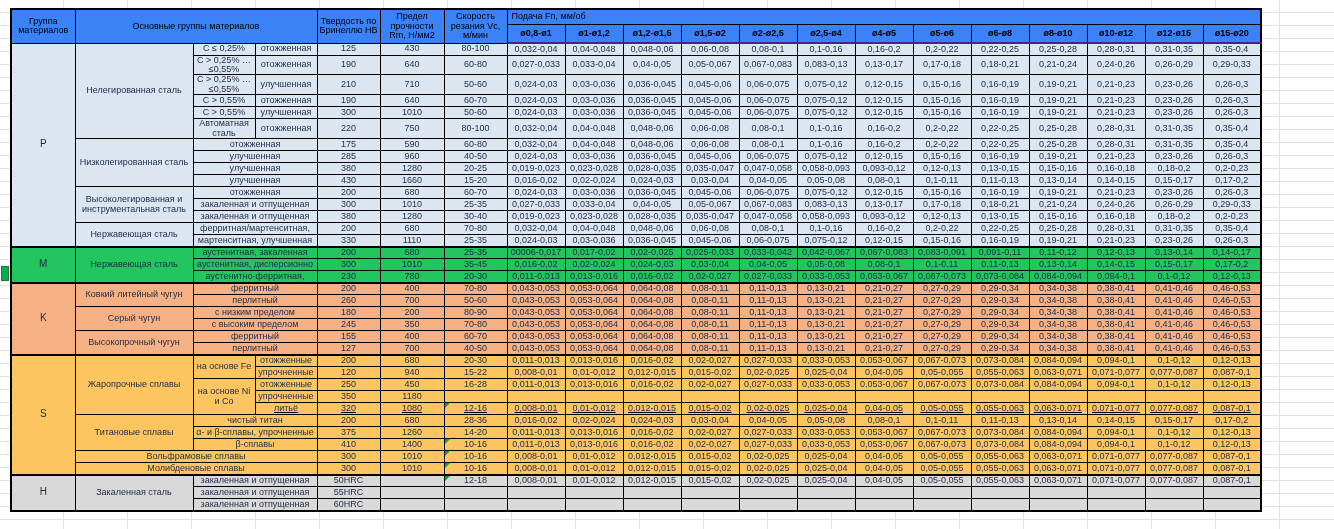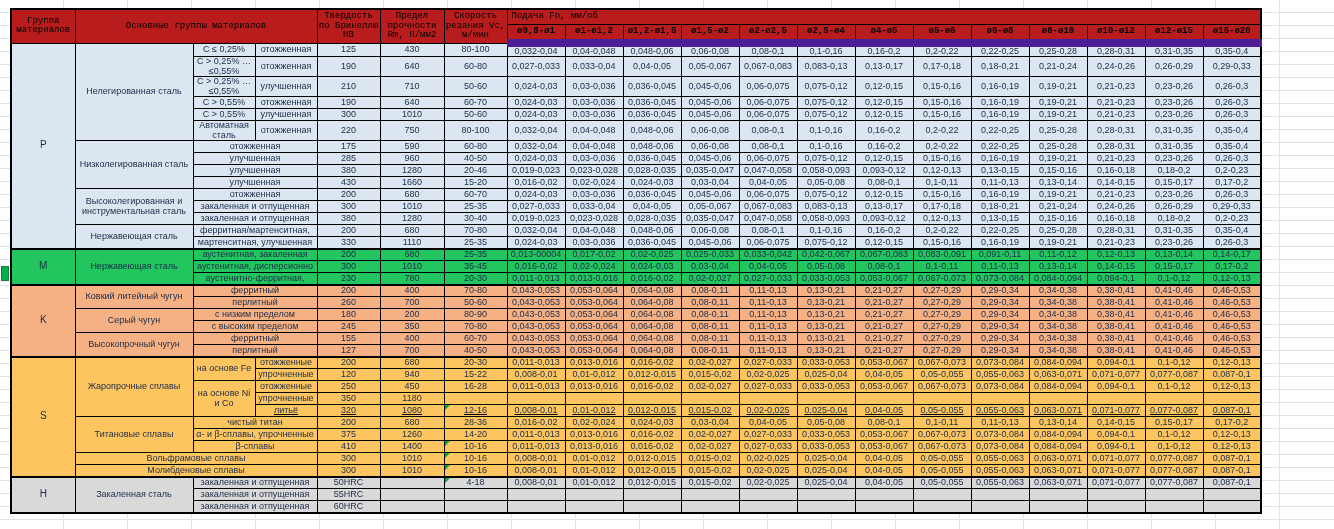--- a/index.html
+++ b/index.html
@@ -15,31 +15,31 @@
     position:absolute;left:10px;top:8px;
     border-collapse:collapse;table-layout:fixed;background:#fff;
     border:2px solid #000;
   }
   .grid td,.grid th{
     border:1px solid #000;
     font-size:9px;font-weight:normal;line-height:1.05;
     text-align:center;vertical-align:middle;
     padding:0 1px;overflow:hidden;color:#1c2b4a;
   }
-  .grid th{color:#000;background:#b91c1c;font-family:Liberation Mono, monospace;}
+  .grid th{color:#000;background:#3b82f6;}
   .grid th.feedlbl{text-align:left;padding-left:4px;}
   .grid th.dia{font-weight:bold;}
   .grid td.letter{font-size:10px;}
   .p{background:#dce6f1;}
   .m{background:#22c55e;}
   .k{background:#f5b183;}
   .s{background:#fdc55f;}
   .h{background:#d9d9d9;}
   .bt td{border-top:2px solid #000;}
-  .grid thead tr:last-child th{border-bottom:8px solid #4c1d95;}
+  .grid thead tr:last-child th{border-bottom:2px solid #4c1d95;}
   td.gt{position:relative;}
   td.gt::before{
     content:"";position:absolute;top:0;left:0;width:0;height:0;
     border-top:5px solid #00a550;border-right:5px solid transparent;
   }
   .gutter-green{
     position:absolute;left:1px;top:266px;width:8px;height:15px;
     background:#00b050;border:1px solid #1e7a38;box-sizing:border-box;
   }
 </style>
@@ -255,21 +255,21 @@
           <td class="p">0,16-0,19</td>
           <td class="p">0,19-0,21</td>
           <td class="p">0,21-0,23</td>
           <td class="p">0,23-0,26</td>
           <td class="p">0,26-0,3</td>
         </tr>
         <tr style="height: 12px;">
           <td colspan="2" class="p">улучшенная</td>
           <td class="p">380</td>
           <td class="p">1280</td>
-          <td class="p">20-46</td>
+          <td class="p">20-25</td>
           <td class="p">0,019-0,023</td>
           <td class="p">0,023-0,028</td>
           <td class="p">0,028-0,035</td>
           <td class="p">0,035-0,047</td>
           <td class="p">0,047-0,058</td>
           <td class="p">0,058-0,093</td>
           <td class="p">0,093-0,12</td>
           <td class="p">0,12-0,13</td>
           <td class="p">0,13-0,15</td>
           <td class="p">0,15-0,16</td>
@@ -393,21 +393,21 @@
           <td class="p">0,23-0,26</td>
           <td class="p">0,26-0,3</td>
         </tr>
         <tr class="bt" style="height: 12px;">
           <td rowspan="3" class="m letter">M</td>
           <td rowspan="3" class="m">Нержавеющая сталь</td>
           <td colspan="2" class="m">аустенитная, закаленная</td>
           <td class="m">200</td>
           <td class="m">680</td>
           <td class="m">25-35</td>
-          <td class="m">0,013-00004</td>
+          <td class="m">00006-0,017</td>
           <td class="m">0,017-0,02</td>
           <td class="m">0,02-0,025</td>
           <td class="m">0,025-0,033</td>
           <td class="m">0,033-0,042</td>
           <td class="m">0,042-0,067</td>
           <td class="m">0,067-0,083</td>
           <td class="m">0,083-0,091</td>
           <td class="m">0,091-0,11</td>
           <td class="m">0,11-0,12</td>
           <td class="m">0,12-0,13</td>
@@ -764,21 +764,21 @@
           <td class="s">0,071-0,077</td>
           <td class="s">0,077-0,087</td>
           <td class="s">0,087-0,1</td>
         </tr>
         <tr class="bt" style="height: 12px;">
           <td rowspan="3" class="h letter">H</td>
           <td rowspan="3" class="h">Закаленная сталь</td>
           <td colspan="2" class="h">закаленная и отпущенная</td>
           <td class="h">50HRC</td>
           <td class="h"></td>
-          <td class="h gt">4-18</td>
+          <td class="h gt">12-18</td>
           <td class="h">0,008-0,01</td>
           <td class="h">0,01-0,012</td>
           <td class="h">0,012-0,015</td>
           <td class="h">0,015-0,02</td>
           <td class="h">0,02-0,025</td>
           <td class="h">0,025-0,04</td>
           <td class="h">0,04-0,05</td>
           <td class="h">0,05-0,055</td>
           <td class="h">0,055-0,063</td>
           <td class="h">0,063-0,071</td>

